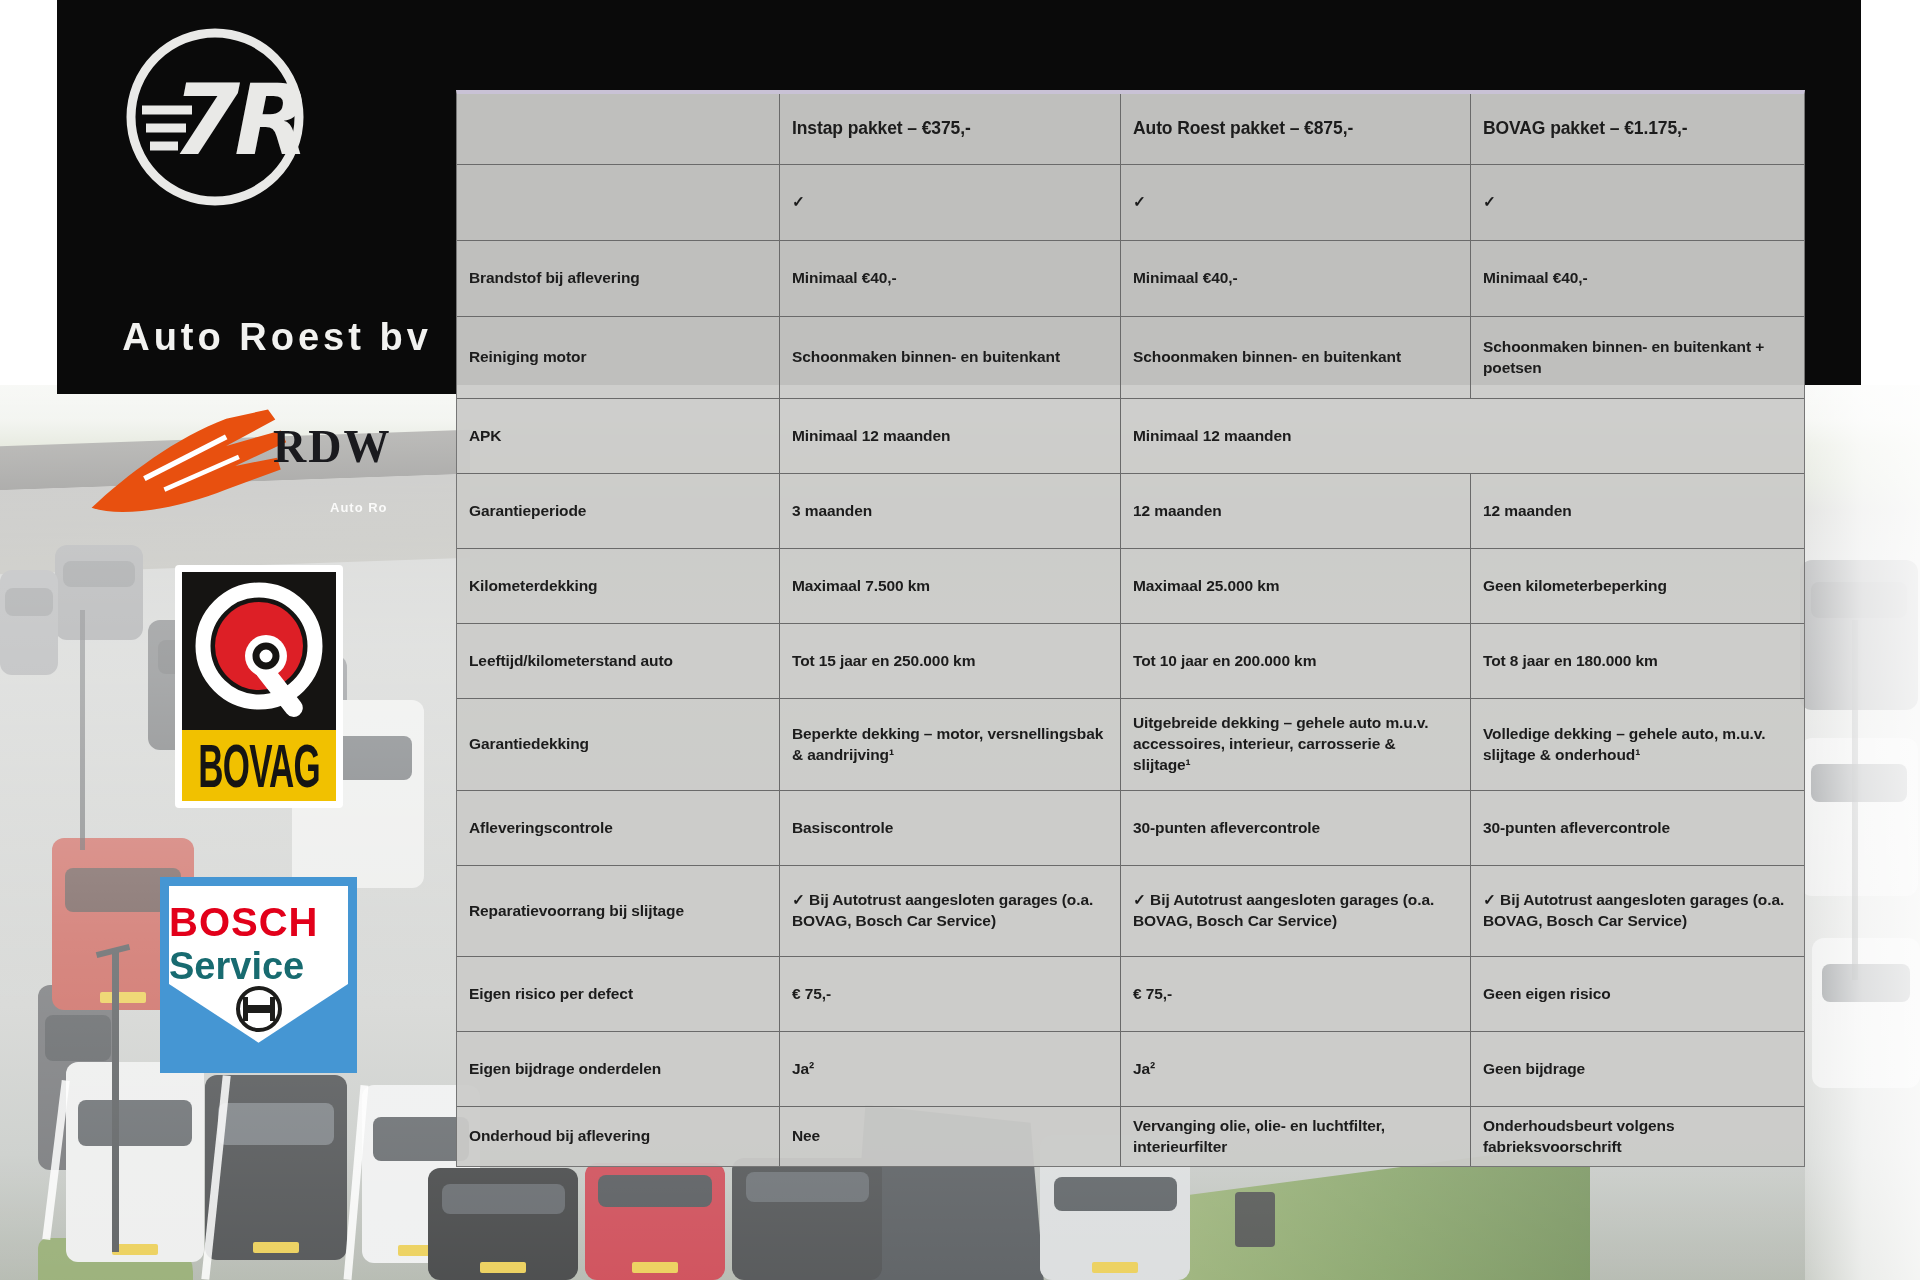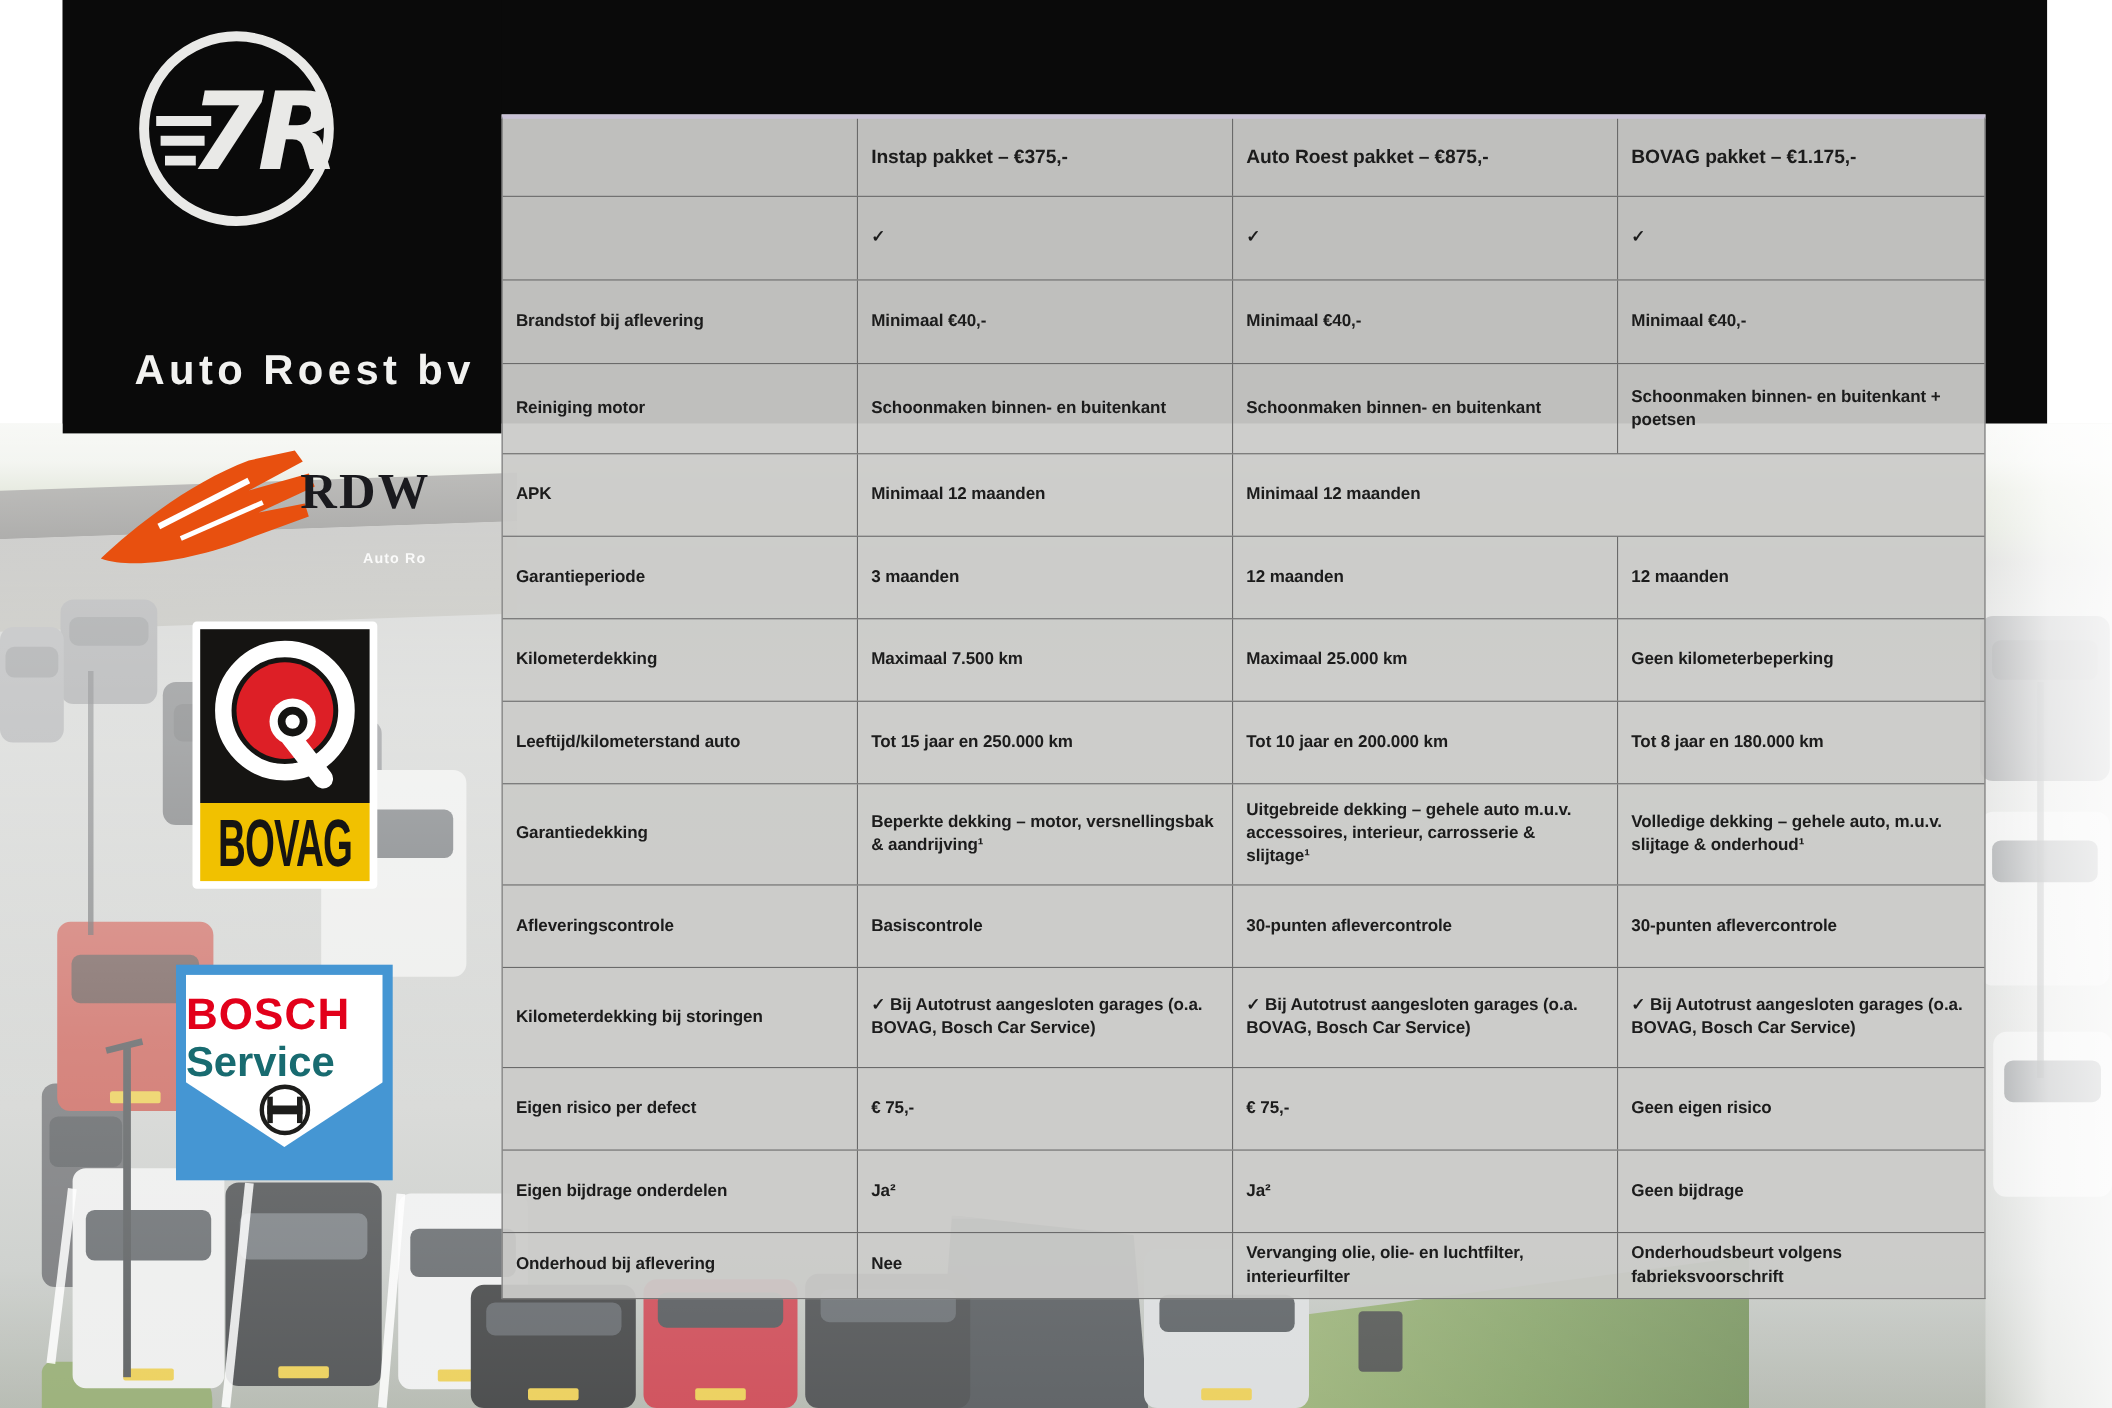--- a/index.html
+++ b/index.html
@@ -93,21 +93,21 @@
   .bosch-shield{
     position:absolute;left:9px;top:9px;width:179px;height:178px;background:#ffffff;
     clip-path:polygon(0 0,100% 0,100% 55%,50% 88%,0 55%);
     text-align:left;
   }
   .bosch-word{color:#e2001a;font-weight:bold;font-size:40px;letter-spacing:1px;margin-top:14px;}
   .bosch-service{color:#186b70;font-weight:bold;font-size:38px;margin-top:0;}
   .bosch-symbol{position:absolute;left:50%;top:96px;margin-left:-27px;}
   
   .pkg-table{
-    position:absolute;left:456px;top:104px;width:1349px;z-index:5;
+    position:absolute;left:456px;top:90px;width:1349px;z-index:5;
     background:rgba(203,203,201,.94);
     border:1px solid #767676;border-top:4px solid #c9c2d6;
     box-sizing:border-box;
   }
   .t-row{
     display:grid;grid-template-columns:322px 341px 350px 333px;
     border-top:1.5px solid #6a6a6a;box-sizing:border-box;
   }
   .t-row:first-child{border-top:none;}
   .t-cell{
@@ -309,21 +309,21 @@
       <div class="t-cell">Uitgebreide dekking – gehele auto m.u.v. accessoires, interieur, carrosserie &amp; slijtage¹</div>
       <div class="t-cell">Volledige dekking – gehele auto, m.u.v. slijtage &amp; onderhoud¹</div>
     </div>
     <div class="t-row" style="height: 75px;">
       <div class="t-cell">Afleveringscontrole</div>
       <div class="t-cell">Basiscontrole</div>
       <div class="t-cell">30-punten aflevercontrole</div>
       <div class="t-cell">30-punten aflevercontrole</div>
     </div>
     <div class="t-row" style="height: 91px;">
-      <div class="t-cell">Kilometerdekking bij storingen</div>
+      <div class="t-cell">Reparatievoorrang bij slijtage</div>
       <div class="t-cell">✓ Bij Autotrust aangesloten garages (o.a. BOVAG, Bosch Car Service)</div>
       <div class="t-cell">✓ Bij Autotrust aangesloten garages (o.a. BOVAG, Bosch Car Service)</div>
       <div class="t-cell">✓ Bij Autotrust aangesloten garages (o.a. BOVAG, Bosch Car Service)</div>
     </div>
     <div class="t-row" style="height: 75px; text-align: right;">
       <div class="t-cell">Eigen risico per defect</div>
       <div class="t-cell">€ 75,-</div>
       <div class="t-cell">€ 75,-</div>
       <div class="t-cell">Geen eigen risico</div>
     </div>

